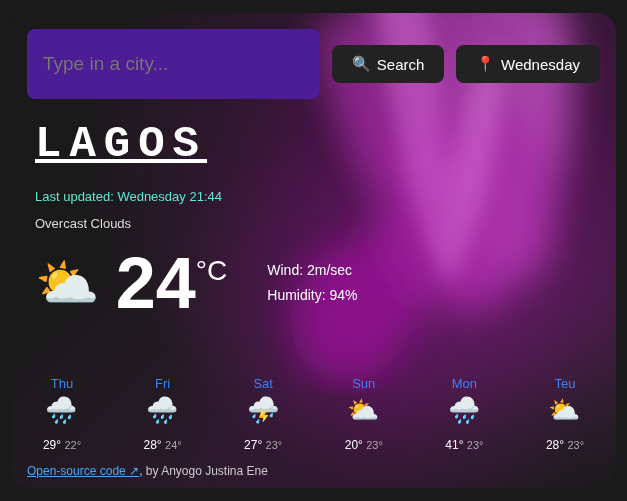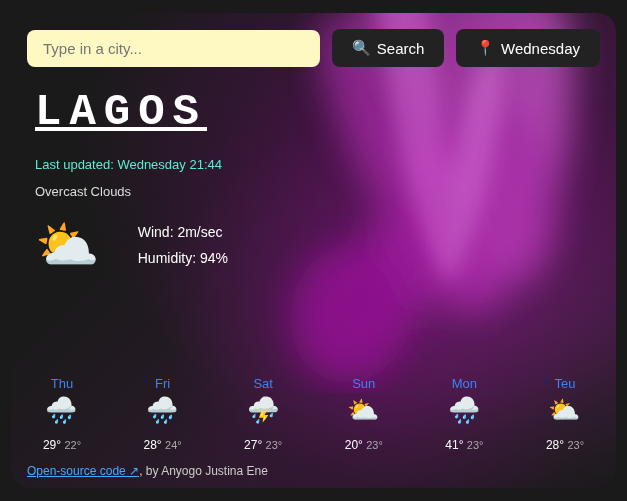--- a/index.html
+++ b/index.html
@@ -45,25 +45,25 @@
     .top-bar {
       position: relative;
       z-index: 10;
       display: flex;
       align-items: center;
       gap: 12px;
       padding: 16px 16px 10px 16px;
     }
     .search-input {
       flex: 1;
-      background: #fef9c3;
+      background: #4c1d95;
       border: none;
       border-radius: 8px;
-      padding: 10px 16px;
-      font-size: 15px;
+      padding: 24px 16px;
+      font-size: 19px;
       color: #888;
       outline: none;
     }
     .search-btn {
       background: #222;
       color: #fff;
       border: none;
       border-radius: 8px;
       padding: 10px 20px;
       font-size: 15px;
@@ -127,21 +127,21 @@
       font-weight: bold;
       line-height: 1;
     }
     .temp-unit {
       font-size: 28px;
       color: #fff;
       vertical-align: super;
       margin-top: 8px;
     }
     .wind-humidity {
-      margin-left: 22px;
+      margin-left: 40px;
       color: #fff;
       font-size: 14px;
       line-height: 1.8;
     }
     
     .forecast-row {
       position: relative;
       z-index: 10;
       display: flex;
       justify-content: space-between;
@@ -231,20 +231,24 @@
       <span>Wednesday</span>
     </button>
   </div>
 
   <div class="weather-main">
     <div class="city-name">LAGOS</div>
     <div class="last-updated">Last updated: Wednesday 21:44</div>
     <div class="weather-desc">Overcast Clouds</div>
     <div class="temp-row">
       <div class="weather-icon-main">⛅</div>
+      <div style="display:flex; align-items:flex-start;">
+        <span class="temp-value">24</span>
+        <span class="temp-unit">°C</span>
+      </div>
       <div class="wind-humidity">
         <div>Wind: 2m/sec</div>
         <div>Humidity: 94%</div>
       </div>
     </div>
   </div>
 
   <div class="forecast-row" id="forecast-row">
   <div class="forecast-day">
     <span class="day-label">Thu</span>

